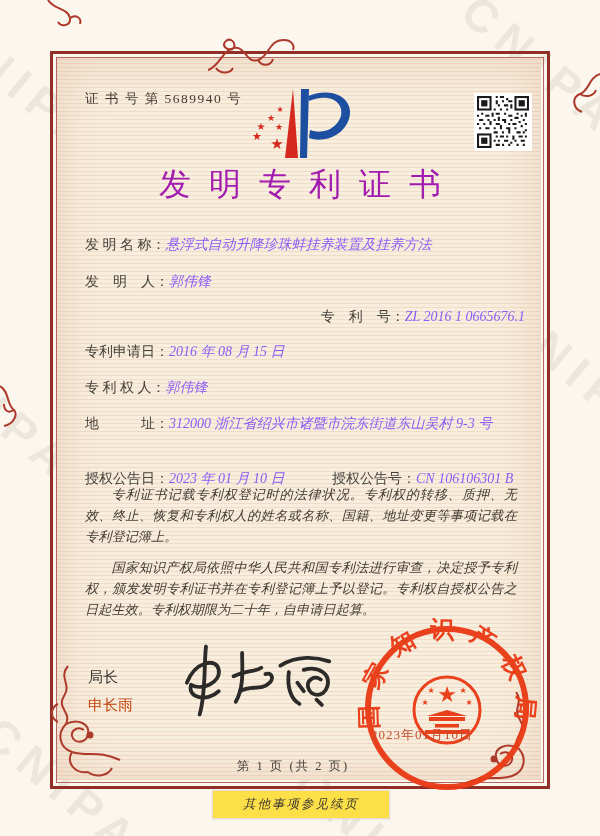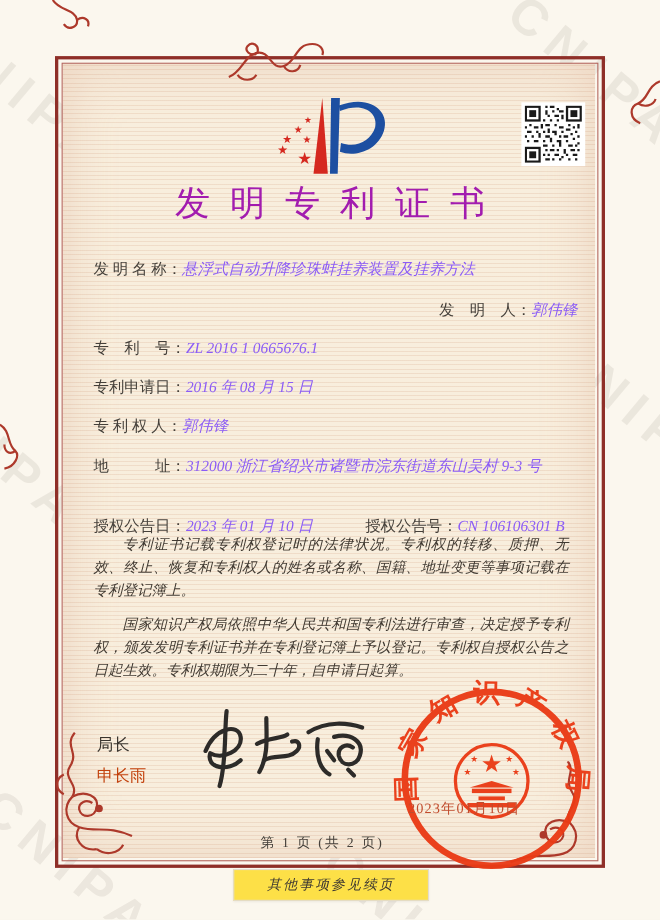--- a/index.html
+++ b/index.html
@@ -105,20 +105,21 @@
   </svg>
   <svg class="abs flo" style="left:458px;top:692px;transform:scaleX(-1);" width="88" height="100" viewBox="0 0 88 100">
     <g stroke="#ad392b" fill="none" stroke-width="2">
       <path d="M30,0 C22,10 34,16 26,28 C18,40 34,44 28,56"></path>
       <path d="M28,56 C40,50 52,56 50,66 C48,76 36,76 34,68 C33,62 40,58 46,62"></path>
       <path d="M28,56 C18,66 22,80 34,84 C50,89 60,82 82,92"></path>
       <circle cx="52" cy="67" r="3.5" fill="#ad392b" stroke="none"></circle>
     </g>
   </svg>
 
+  <div class="abs certno">证 书 号 第 5689940 号</div>
 
   <svg class="abs logo" viewBox="0 0 124 80">
     <polygon points="57,5 62,74 49,74" fill="#d5281f"></polygon>
     <polygon points="64,74 65,5 73,5 71,74" fill="#1d4fa1"></polygon>
     <path d="M72,12 C100,1 119,17 113,35 C107,53 87,59 73,54 L74,46 C88,51 101,44 105,32 C108,19 95,8 73,17 Z" fill="#1d4fa1"></path>
     <g fill="#d5281f" text-anchor="middle" font-family="'DejaVu Sans',sans-serif">
       <text x="44" y="28" font-size="8">★</text>
       <text x="35" y="37" font-size="9">★</text>
       <text x="25" y="46" font-size="10">★</text>
       <text x="43" y="46" font-size="9">★</text>
@@ -143,24 +144,24 @@
         <path d="M9 0h1v1h-1z M11 0h2v1h-2z M14 1h1v1h-1z M9 2h1v2h-1z M12 2h1v1h-1z M15 2h2v1h-2z M10 4h1v1h-1z M13 4h2v1h-2z M16 4h1v2h-1z M8 6h1v1h-1z M11 6h1v1h-1z M14 6h1v1h-1z M0 9h1v1h-1z M2 8h1v1h-1z M4 9h2v1h-2z M7 8h1v2h-1z M9 8h2v1h-2z M13 8h1v1h-1z M15 9h2v1h-2z M19 8h1v1h-1z M21 9h1v1h-1z M23 8h1v2h-1z M1 11h2v1h-2z M5 11h1v1h-1z M8 11h1v1h-1z M10 10h1v2h-1z M12 11h2v1h-2z M16 11h1v1h-1z M18 10h2v1h-2z M22 11h1v1h-1z M0 13h1v1h-1z M3 13h1v1h-1z M6 12h1v2h-1z M9 13h2v1h-2z M13 12h1v1h-1z M15 13h1v1h-1z M17 13h2v1h-2z M20 12h1v1h-1z M23 13h1v1h-1z M1 15h1v1h-1z M4 15h2v1h-2z M8 15h1v1h-1z M11 14h1v2h-1z M14 15h2v1h-2z M18 15h1v1h-1z M21 14h1v1h-1z M23 16h1v1h-1z M8 17h2v1h-2z M12 17h1v1h-1z M15 16h1v2h-1z M19 17h2v1h-2z M22 17h1v1h-1z M9 19h1v1h-1z M11 19h2v1h-2z M14 19h1v1h-1z M17 19h1v2h-1z M20 19h2v1h-2z M23 19h1v1h-1z M8 21h1v1h-1z M10 21h1v1h-1z M13 21h2v1h-2z M16 22h1v1h-1z M18 21h1v1h-1z M21 21h2v1h-2z M9 23h2v1h-2z M12 23h1v1h-1z M15 23h1v1h-1z M19 23h1v1h-1z M22 23h1v1h-1z"></path>
       </g>
     </svg>
   </div>
 
   <div class="abs title">发明专利证书</div>
 
   <div class="abs frow" style="top:236px;">
     <span class="lab">发 明 名 称：</span><span class="val">悬浮式自动升降珍珠蚌挂养装置及挂养方法</span>
   </div>
-  <div class="abs frow" style="top:273px;text-align:right;">
+  <div class="abs frow" style="top:273px;">
     <span class="lab">发　明　人：</span><span class="val">郭伟锋</span>
   </div>
-  <div class="abs frow" style="top:308px;">
+  <div class="abs frow" style="top:308px;text-align:right;">
     <span class="lab">专　利　号：</span><span class="val">ZL 2016 1 0665676.1</span>
   </div>
   <div class="abs frow" style="top:343px;">
     <span class="lab">专利申请日：</span><span class="val">2016 年 08 月 15 日</span>
   </div>
   <div class="abs frow" style="top:379px;">
     <span class="lab">专 利 权 人：</span><span class="val">郭伟锋</span>
   </div>
   <div class="abs frow" style="top:415px;">
     <span class="lab">地　　　址：</span><span class="val">312000 浙江省绍兴市诸暨市浣东街道东山吴村 9-3 号</span>

